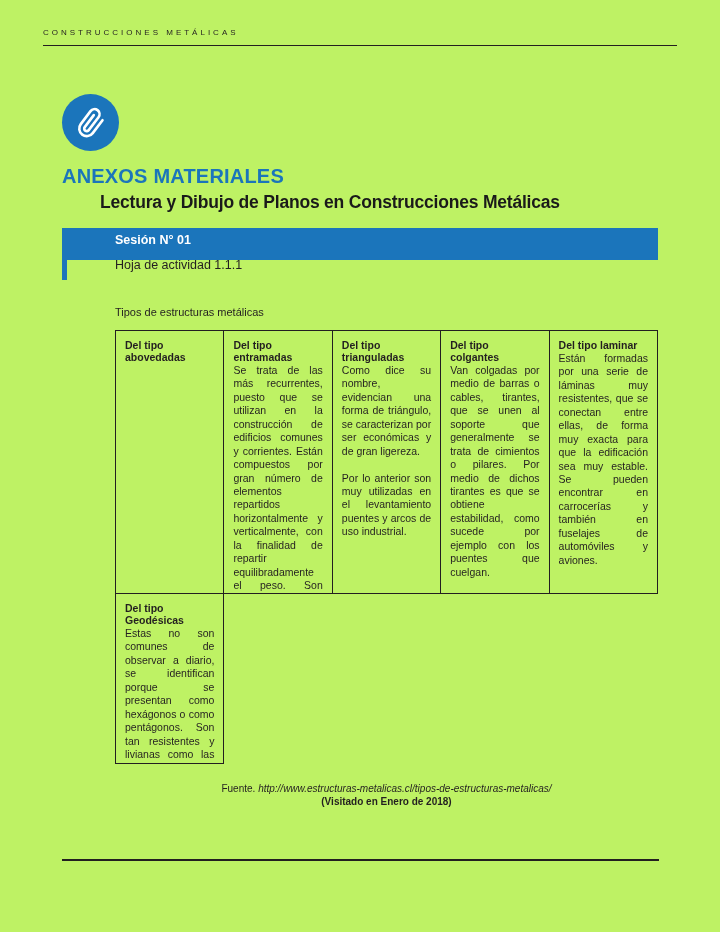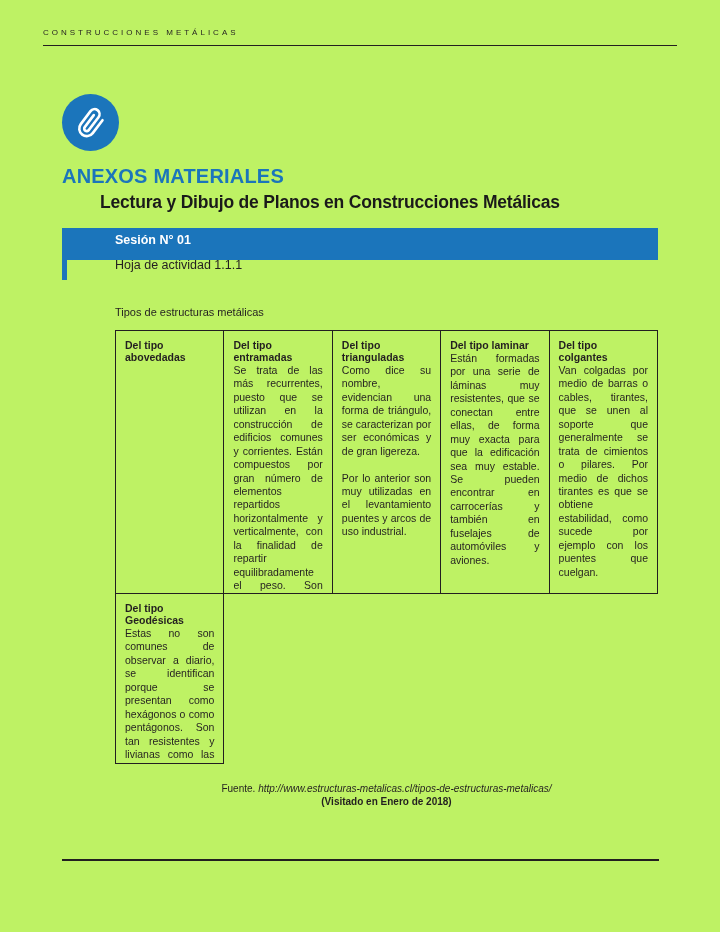--- a/index.html
+++ b/index.html
@@ -212,26 +212,26 @@
       <div class="cell-title">Del tipo entramadas</div>
       <div class="cell-body">Se trata de las más recurrentes, puesto que se utilizan en la construcción de edificios comunes y corrientes. Están compuestos por gran número de elementos repartidos horizontalmente y verticalmente, con la finalidad de repartir equilibradamente el peso. Son mucho más livianas que las anteriores, porque no se necesita del uso de tantos elementos, por ello es que se pueden emplear en edificios altos.</div>
     </div>
     <div class="cell">
       <div class="cell-title">Del tipo trianguladas</div>
       <div class="cell-body">Como dice su nombre, evidencian una forma de triángulo, se caracterizan por ser económicas y de gran ligereza.
 
 Por lo anterior son muy utilizadas en el levantamiento puentes y arcos de uso industrial.</div>
     </div>
     <div class="cell">
+      <div class="cell-title">Del tipo colgantes</div>
+      <div class="cell-body">Van colgadas por medio de barras o cables, tirantes, que se unen al soporte que generalmente se trata de cimientos o pilares. Por medio de dichos tirantes es que se obtiene estabilidad, como sucede por ejemplo con los puentes que cuelgan.</div>
+    </div>
+    <div class="cell">
       <div class="cell-title">Del tipo laminar</div>
       <div class="cell-body">Están formadas por una serie de láminas muy resistentes, que se conectan entre ellas, de forma muy exacta para que la edificación sea muy estable. Se pueden encontrar en carrocerías y también en fuselajes de automóviles y aviones.</div>
-    </div>
-    <div class="cell">
-      <div class="cell-title">Del tipo colgantes</div>
-      <div class="cell-body">Van colgadas por medio de barras o cables, tirantes, que se unen al soporte que generalmente se trata de cimientos o pilares. Por medio de dichos tirantes es que se obtiene estabilidad, como sucede por ejemplo con los puentes que cuelgan.</div>
     </div>
     <div class="cell">
       <div class="cell-title">Del tipo Geodésicas</div>
       <div class="cell-body">Estas no son comunes de observar a diario, se identifican porque se presentan como hexágonos o como pentágonos. Son tan resistentes y livianas como las anteriores. En su mayoría posee forma cilíndrica o esférica.</div>
     </div>
   </div>
 
   <div class="source">
     <div class="source-line">
       <span>Fuente. </span><span class="url">http://www.estructuras-metalicas.cl/tipos-de-estructuras-metalicas/</span>

